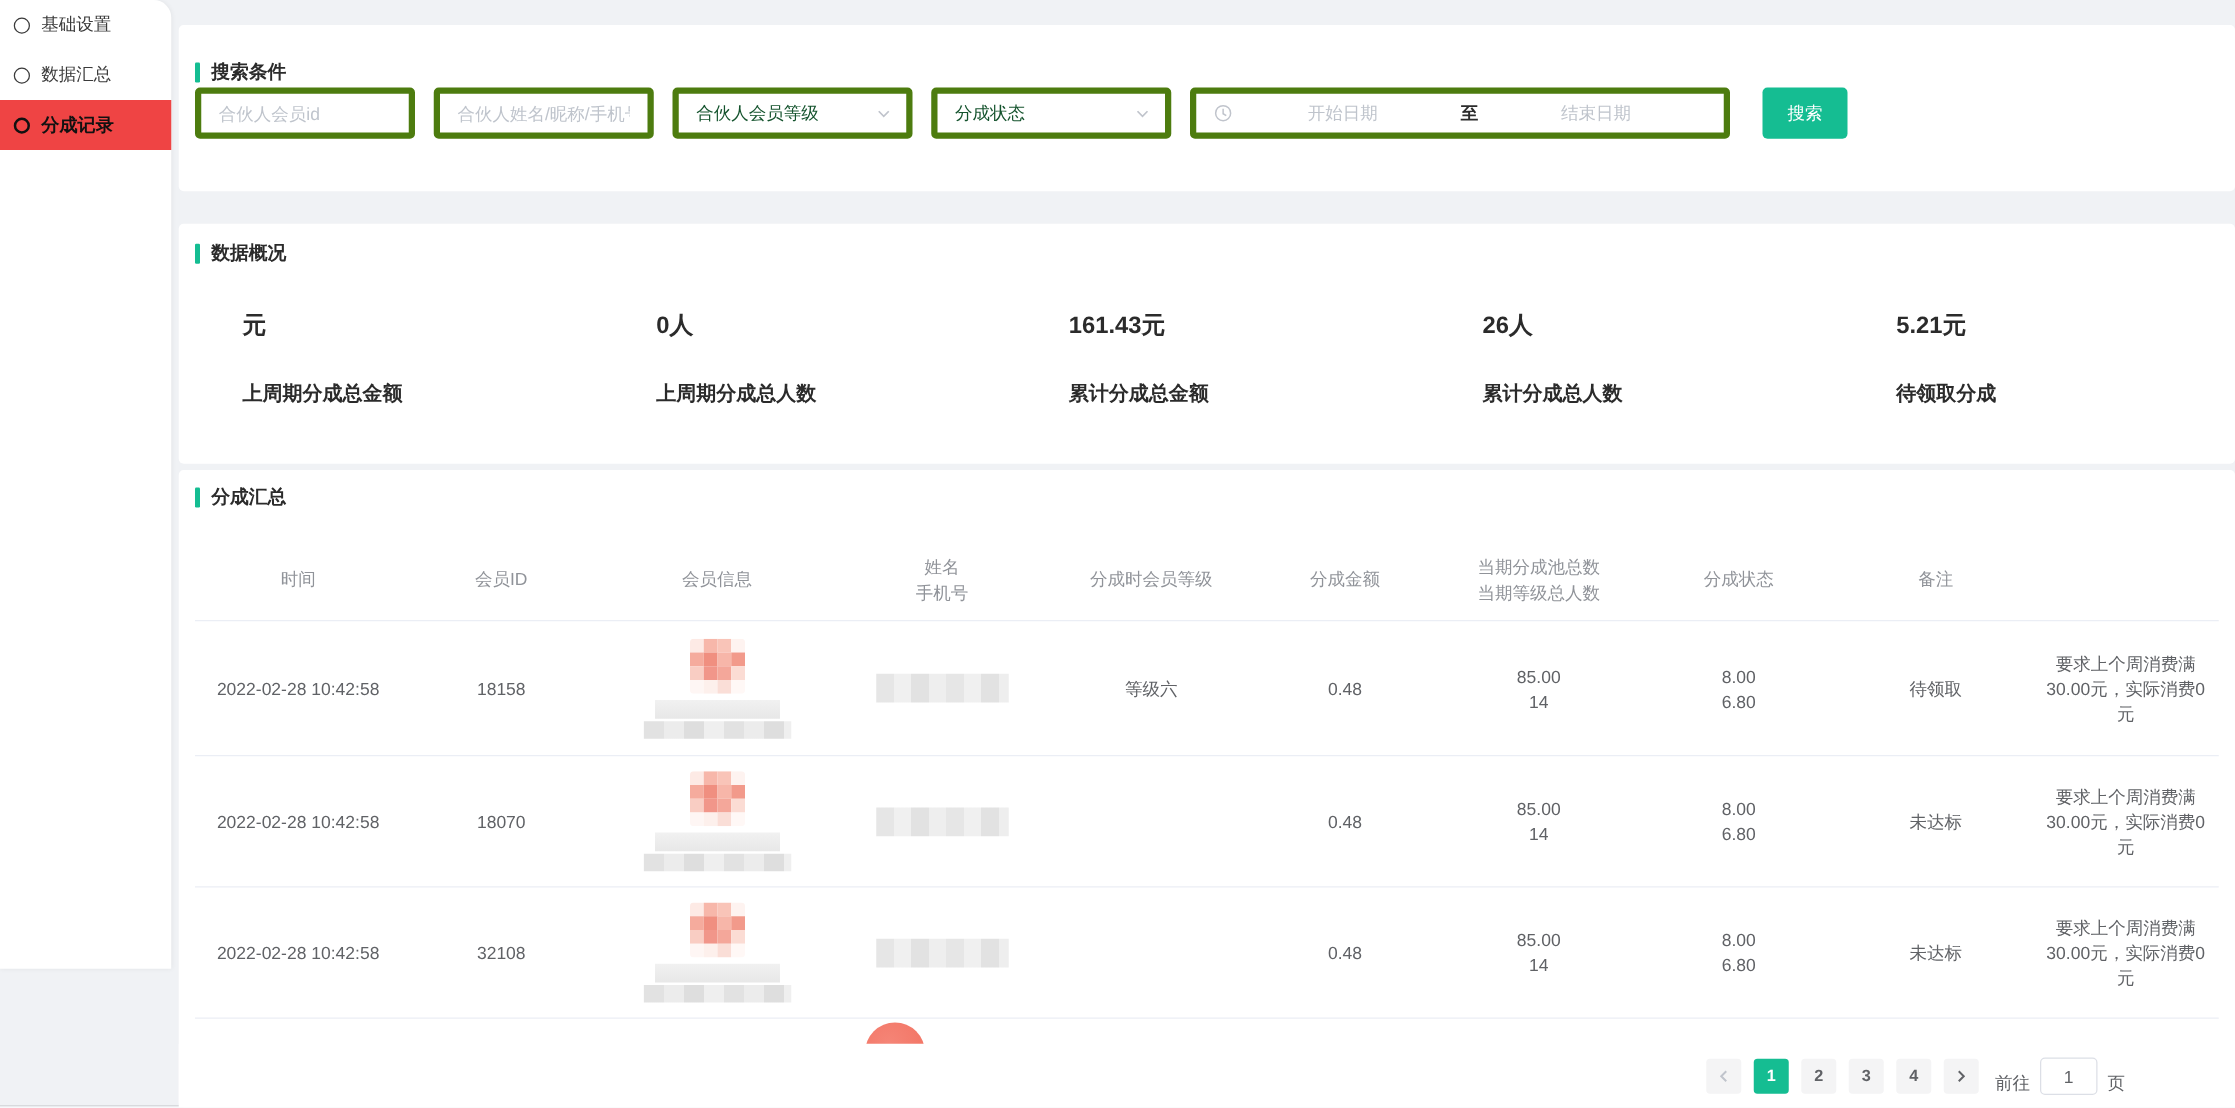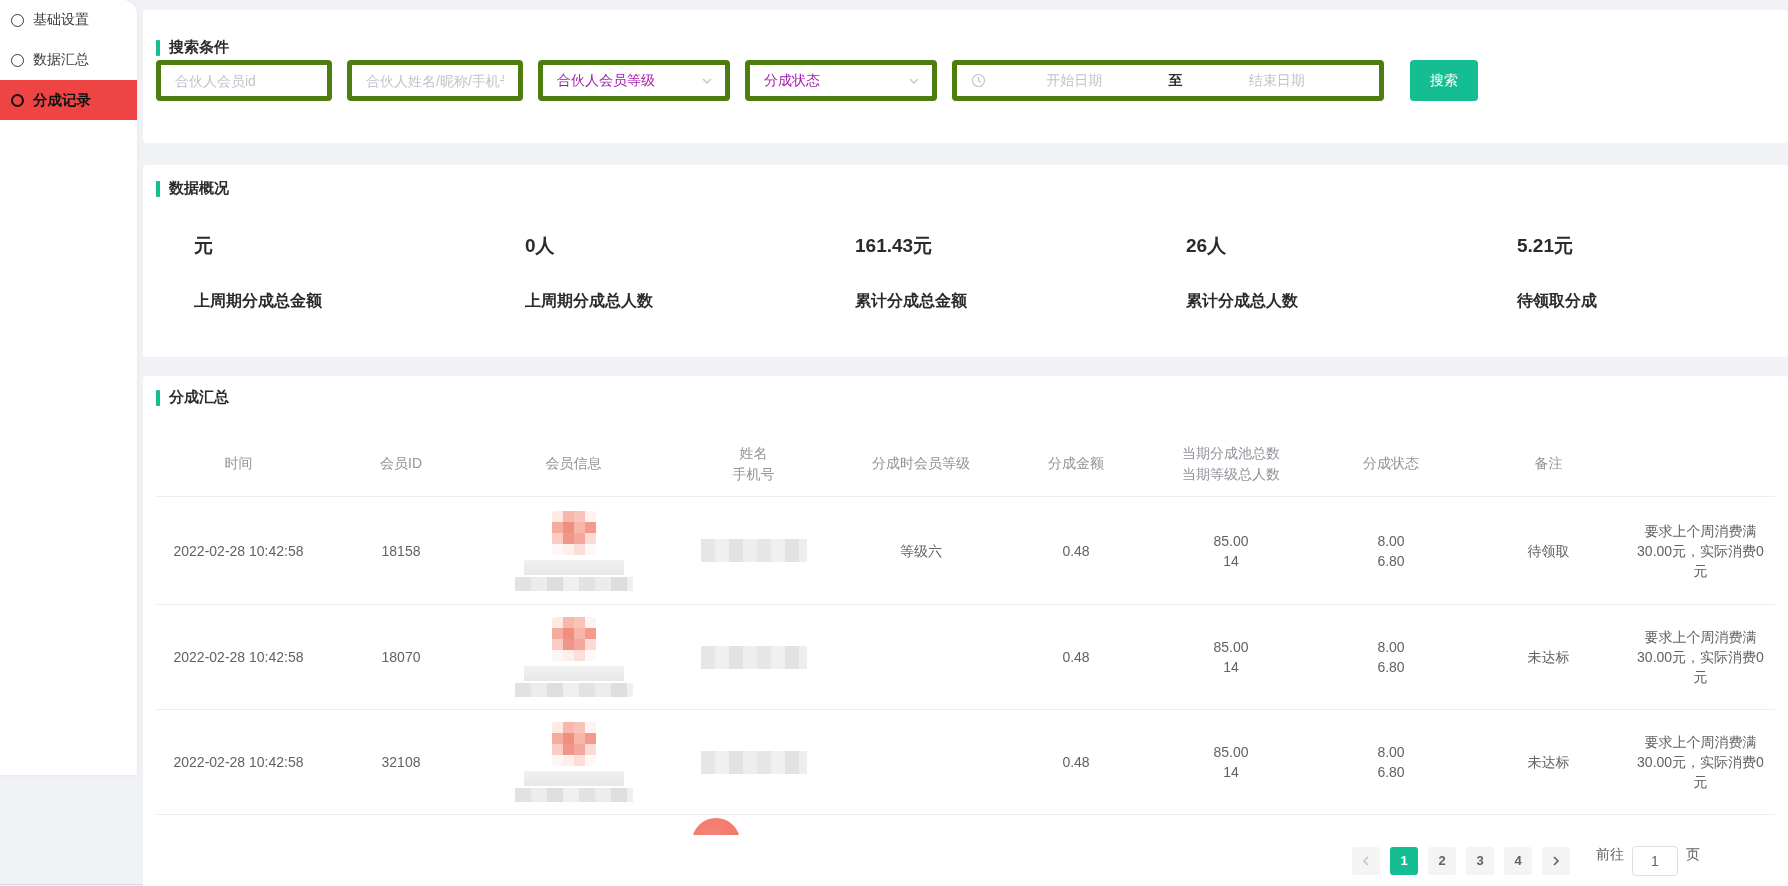--- a/index.html
+++ b/index.html
@@ -24,40 +24,40 @@
   }
   .side-item .ring {
     width:13px; height:13px; border:1.6px solid #3a3a3a; border-radius:50%;
     flex:0 0 auto;
   }
   .side-item.active { background:#ef4444; font-weight:bold; color:#111; font-size:14.5px; }
   .side-item.active .ring { border-color:#111; border-width:2px; }
 
   
   .card { position:absolute; left:143px; right:0; background:#fff; border-radius:4px; }
-  .card-search   { top:10px;  height:133px; }
-  .card-overview { top:165px; height:192px; }
+  .card-search   { top:20px;  height:133px; }
+  .card-overview { top:179px; height:192px; }
   .card-table    { top:376px; height:510px; }
 
   .sec-title { display:flex; align-items:center; gap:9px; font-size:15px; font-weight:bold; color:#2b2b2b; }
   .sec-title .bar { width:4px; height:16px; background:#14bd92; border-radius:1px; }
 
   
   .search-title { position:absolute; left:13px; top:28px; }
   .search-row { position:absolute; left:13px; top:50px; display:flex; gap:15px; align-items:center; }
   .inp, .sel, .daterange {
     height:41px; border:5px solid #4d7c0f; border-radius:4px; background:#fff;
     font-size:14px; color:#606266;
   }
   .inp { padding:0 14px; }
   .inp::placeholder { color:#bfc4cc; }
   .inp-id   { width:176px; }
   .inp-name { width:176px; }
   .sel { width:192px; display:flex; align-items:center; justify-content:space-between; padding:0 12px 0 14px; cursor:pointer; }
-  .sel .ph { color:#a21caf; }
+  .sel .ph { color:#14532d; }
   .daterange { width:432px; display:flex; align-items:center; padding:0 14px; cursor:pointer; }
   .daterange .ph { color:#bfc4cc; flex:1; text-align:center; }
   .daterange .sep { color:#2b2b2b; font-weight:bold; padding:0 6px; }
   .btn-search {
     width:68px; height:41px; margin-left:11px;
     background:#15bd92; color:#fff; border:none; border-radius:4px;
     font-size:14px; cursor:pointer; font-family:inherit;
   }
 
   
@@ -113,21 +113,21 @@
     padding-right:88px; z-index:3;
   }
   .pbtn {
     min-width:28px; height:28px; border-radius:3px; border:none;
     background:#f4f4f5; color:#606266; font-size:13px; font-weight:bold;
     display:flex; align-items:center; justify-content:center; cursor:pointer;
     font-family:inherit;
   }
   .pbtn.active { background:#15bd92; color:#fff; }
   .pbtn.disabled { color:#c0c4cc; cursor:default; }
-  .goto-wrap { display:flex; align-items:flex-start; gap:8px; margin-left:16px; font-size:14px; color:#606266; }
+  .goto-wrap { display:flex; align-items:flex-end; gap:8px; margin-left:3px; font-size:14px; color:#606266; }
   .goto-input {
     width:46px; height:30px; border:1px solid #dcdfe6; border-radius:4px;
     text-align:center; font-size:14px; color:#606266; font-family:inherit;
   }
 
   .page-bottom-line { position:absolute; left:0; right:0; top:884px; height:1px; background:#d8dadd; }
 
   svg { display:block; }
 </style>
 </head>

